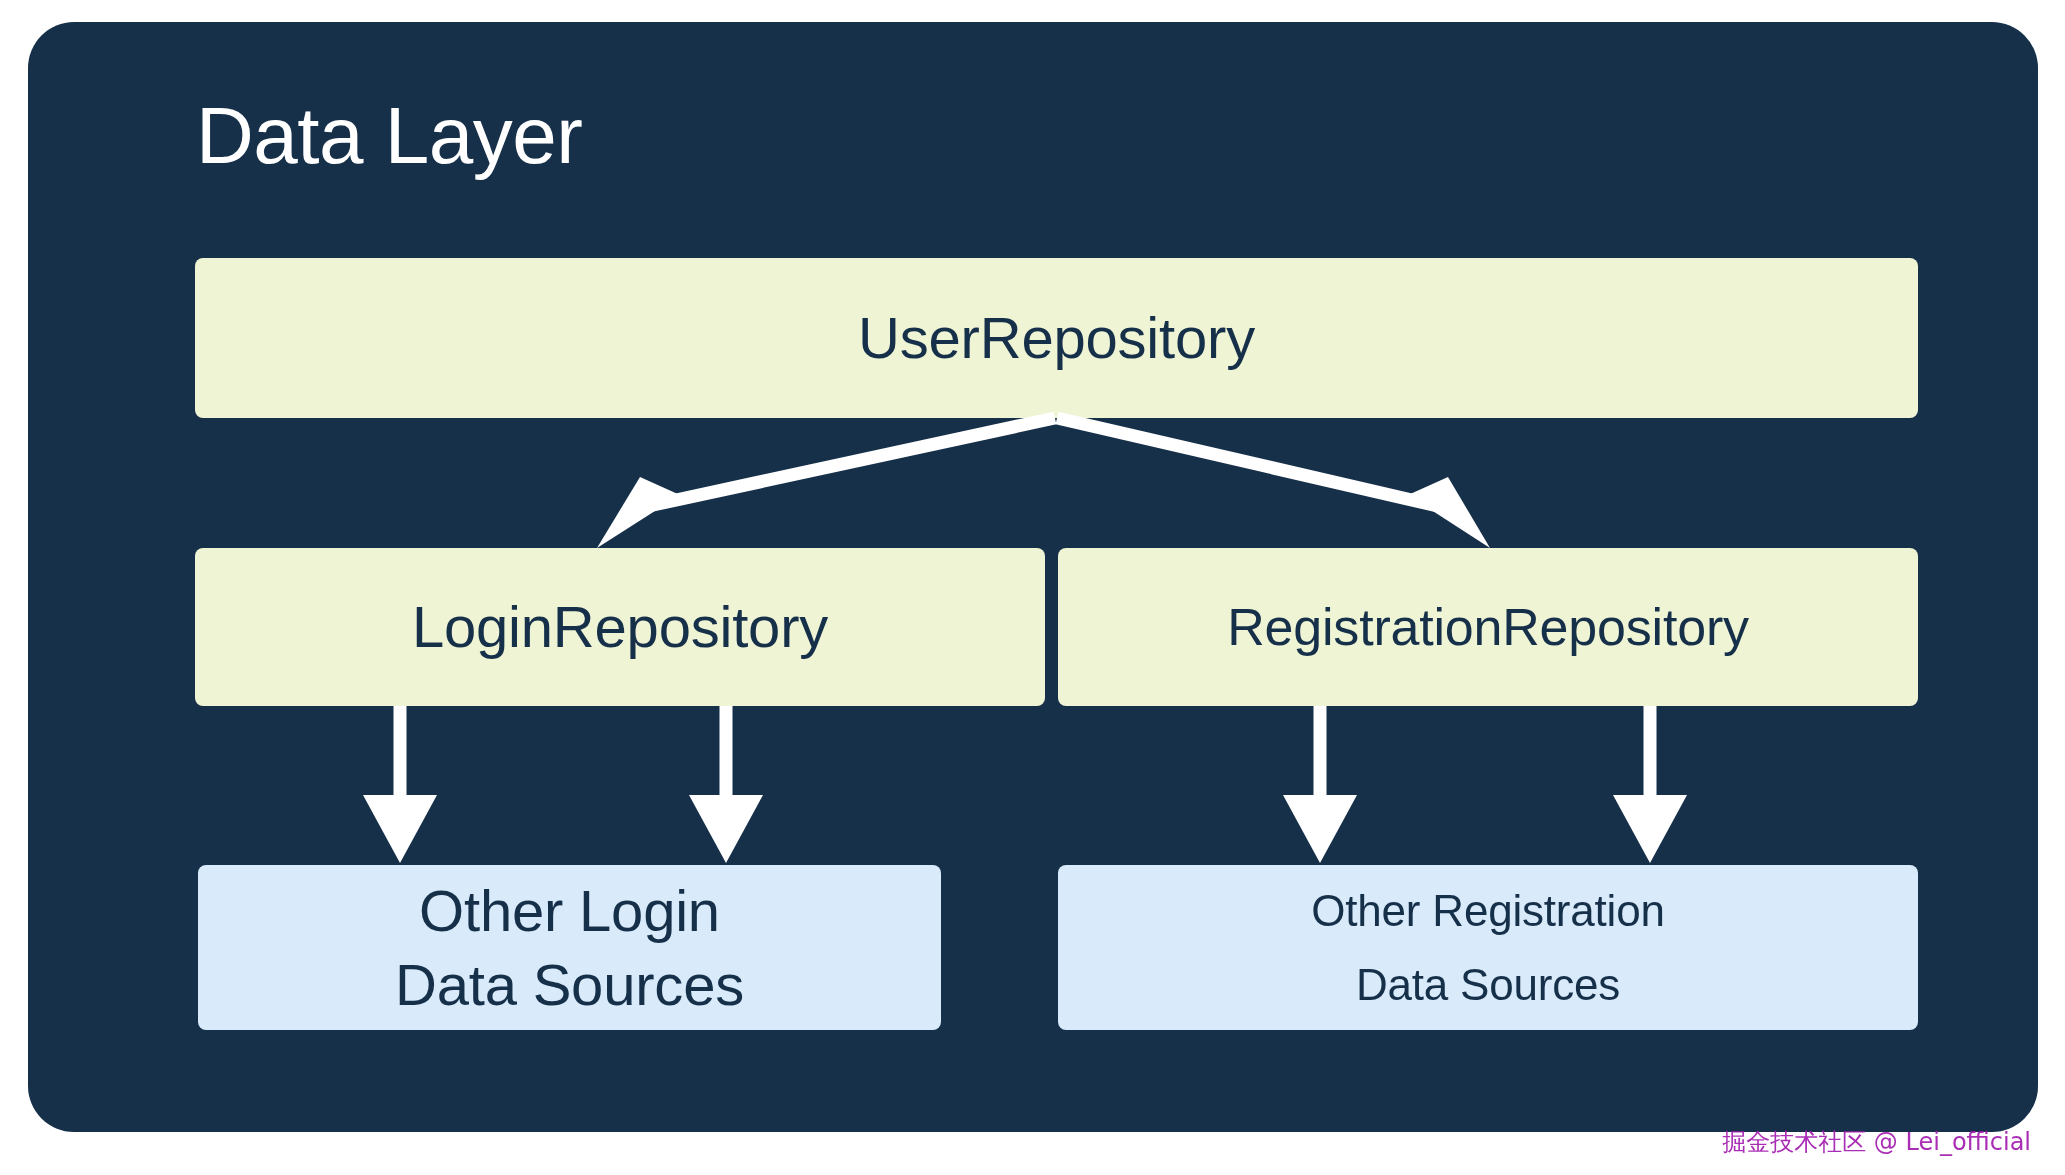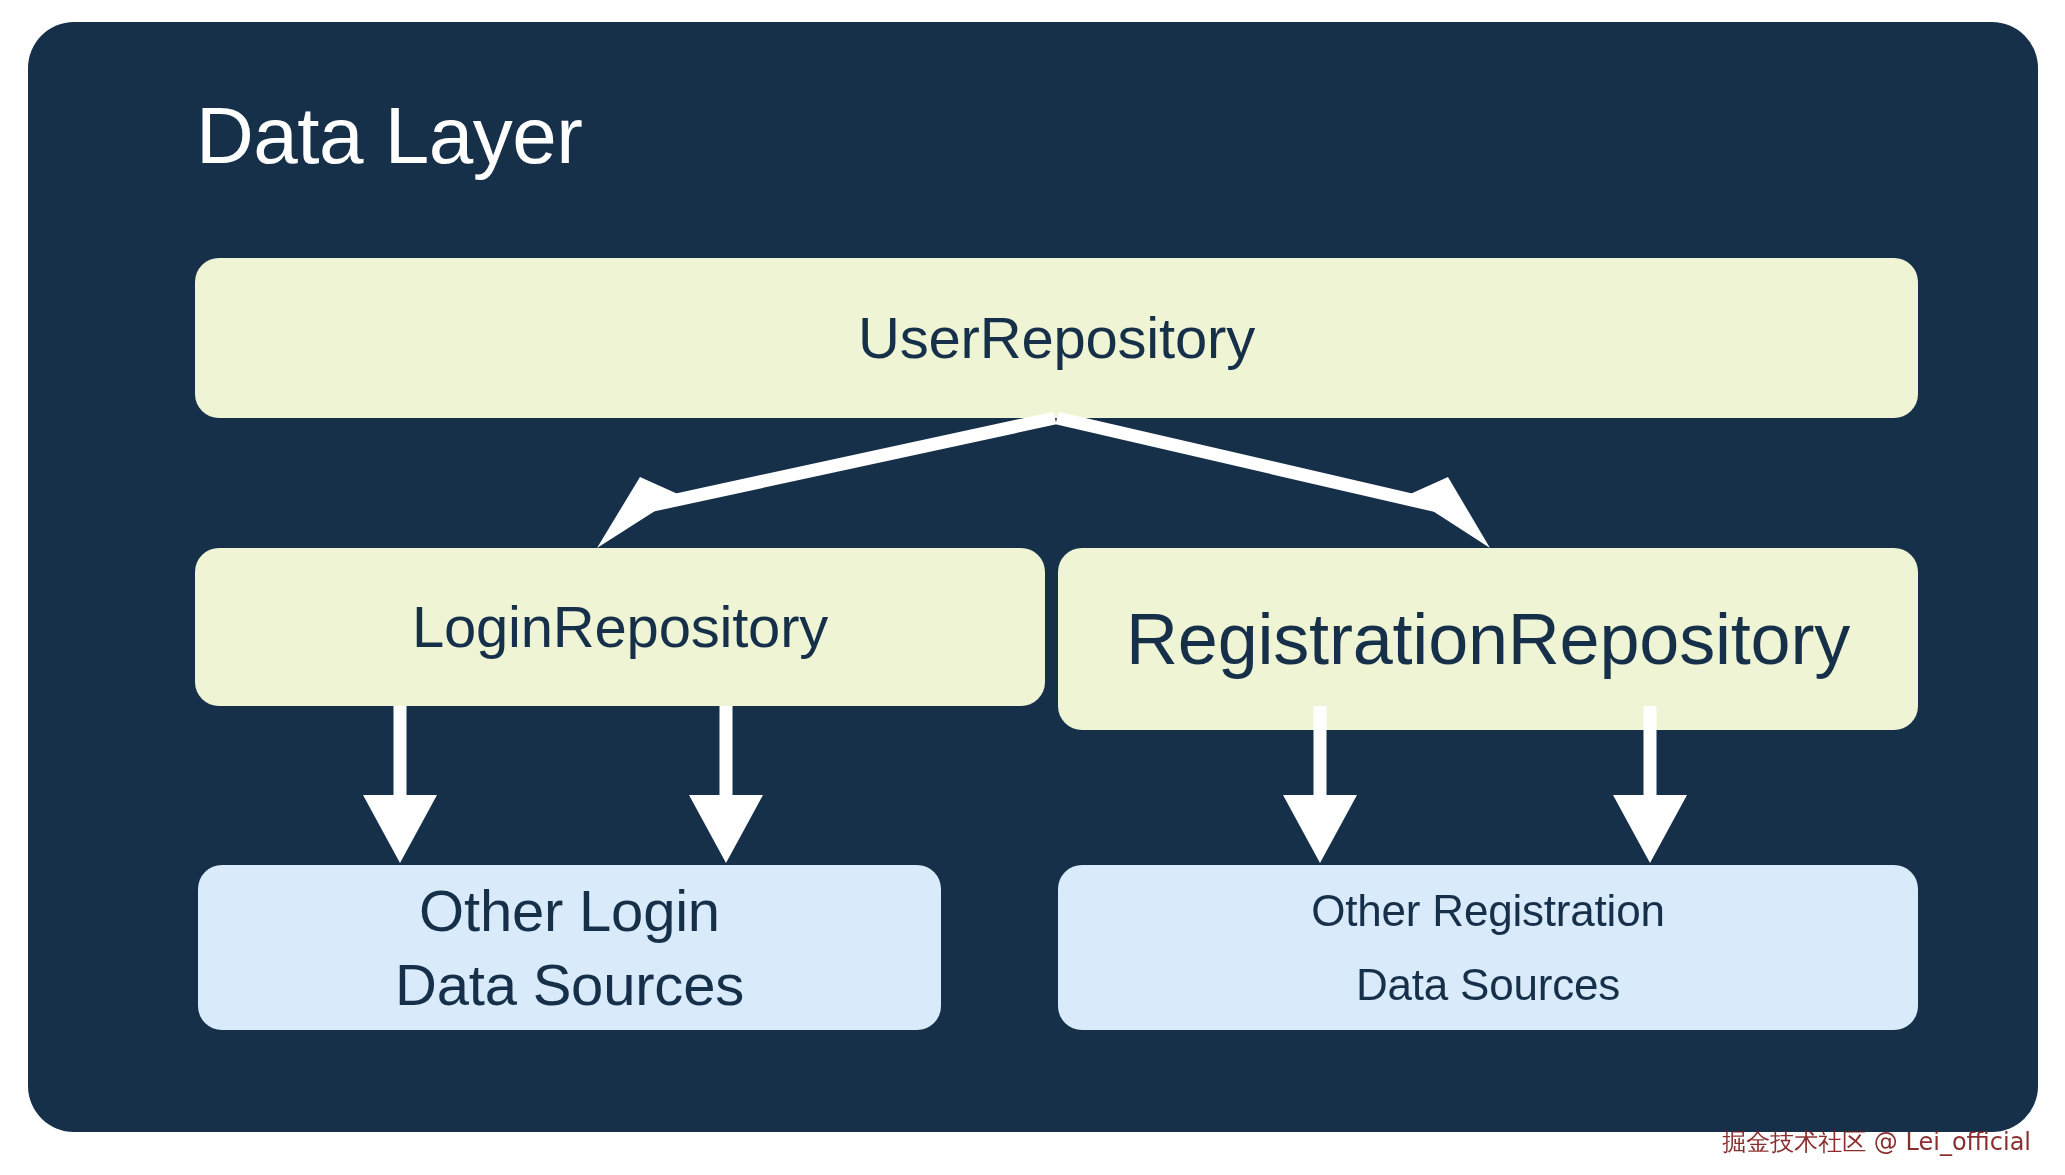--- a/index.html
+++ b/index.html
@@ -43,21 +43,21 @@
     color: #ffffff;
     font-weight: 400;
     letter-spacing: -0.5px;
     white-space: nowrap;
   }
 
   
   .node {
     position: absolute;
     box-sizing: border-box;
-    border-radius: 24px;
+    border-radius: 8px;
     display: flex;
     align-items: center;
     justify-content: center;
     text-align: center;
     color: #16304A;
     font-weight: 400;
     letter-spacing: -0.2px;
   }
   .node .label {
     width: 100%;
@@ -75,22 +75,22 @@
     line-height: 62px;
   }
   #node-login-repository {
     left: 195px;  top: 548px;
     width: 850px; height: 158px;
     font-size: 58px;
     line-height: 62px;
   }
   #node-registration-repository {
     left: 1058px; top: 548px;
-    width: 860px; height: 182px;
-    font-size: 72px;
+    width: 860px; height: 158px;
+    font-size: 52px;
     line-height: 62px;
   }
   #node-other-login-sources {
     left: 198px;  top: 865px;
     width: 743px; height: 165px;
     font-size: 58px;
     line-height: 74px;
   }
   #node-other-registration-sources {
     left: 1058px; top: 865px;
@@ -107,21 +107,21 @@
     pointer-events: none;
   }
 
   
   #watermark {
     position: absolute;
     right: 34px;
     bottom: 18px;
     font-size: 24px;
     line-height: 30px;
-    color: #7f1d1d;
+    color: #a21caf;
     opacity: 0.92;
     white-space: nowrap;
     font-family: "DejaVu Sans", sans-serif;
   }
 </style>
 </head>
 <body>
 
 <div id="canvas">
 

